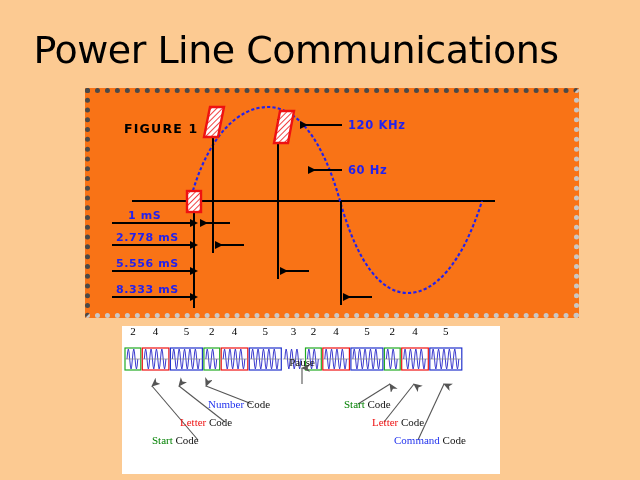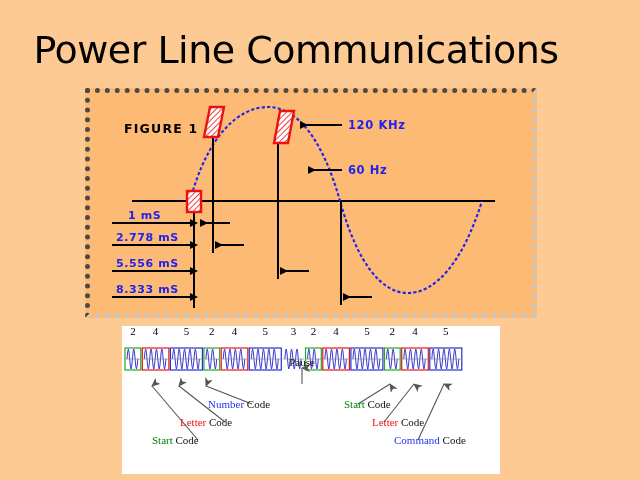--- a/index.html
+++ b/index.html
@@ -29,23 +29,23 @@
     color: #000000;
     letter-spacing: -0.5px;
     white-space: nowrap;
   }
 
   
   #figure1-panel {
     position: absolute;
     left: 85px;
     top: 88px;
-    width: 452px;
+    width: 494px;
     height: 230px;
-    background: #fdba74;
+    background: #f97316;
     box-sizing: border-box;
     border-top: 5px dotted #4a4a4a;
     border-left: 5px dotted #4a4a4a;
     border-right: 5px dotted #c8c8c8;
     border-bottom: 5px dotted #c8c8c8;
     padding-left: 29px;
   }
   #figure1-inner {
     position: absolute;
     left: 0; top: 0;

